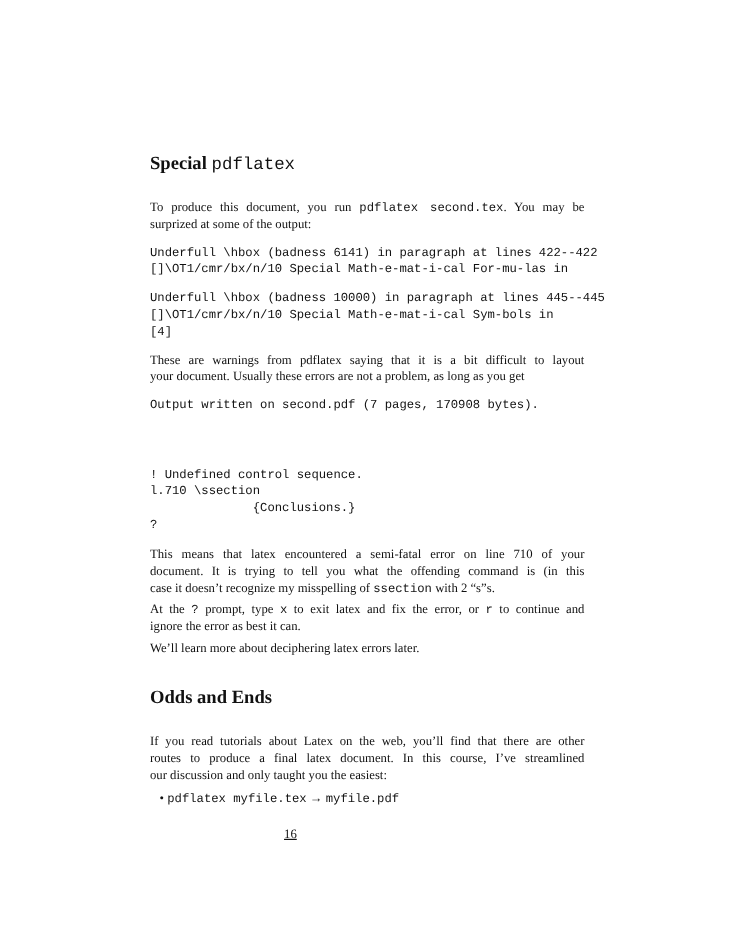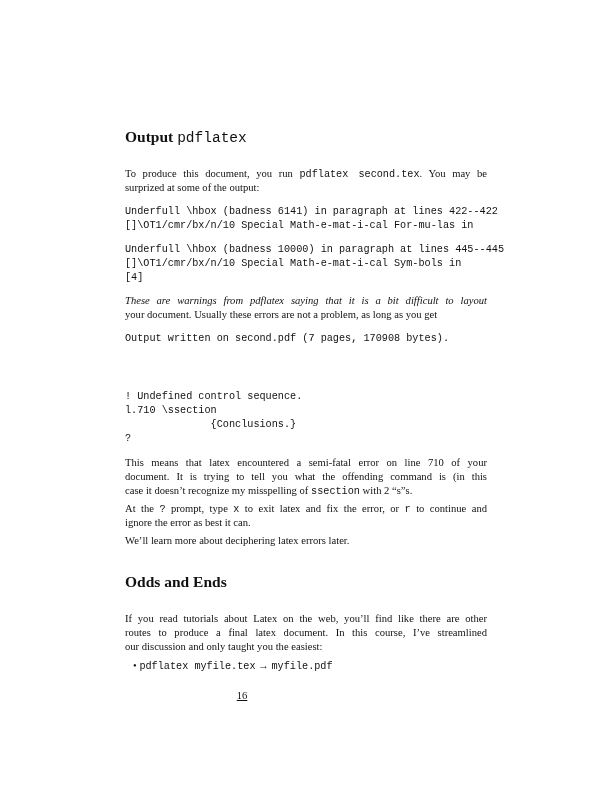--- a/index.html
+++ b/index.html
@@ -12,33 +12,33 @@
   h2 { margin: 0; position: absolute; left: 125px; font-family: "Liberation Serif", "DejaVu Serif", serif; font-weight: bold; font-size: 15.5px; }
   h2 .tt-h { font-family: "Liberation Mono", "DejaVu Sans Mono", monospace; font-weight: normal; font-size: 14.5px; }
   .mono-inline { font-family: "Liberation Mono", "DejaVu Sans Mono", monospace; font-size: 10.2px; margin-top: 28px; }
   .pagenum { position: absolute; left: 0; width: 484px; text-align: center; text-decoration: underline; }
 </style>
 </head>
 <body>
 
 <div class="page">
 
-  <h2 style="top:128px;"><span>Output</span> <span class="tt-h">pdflatex</span></h2>
+  <h2 style="top:128px;"><span>Special</span> <span class="tt-h">pdflatex</span></h2>
 
   <div class="line rm just" style="top:167px;"><span>To produce this document, you run </span><span class="mono-inline">pdflatex second.tex</span><span>.  You may be</span></div>
   <div class="line rm" style="top:181px;">surprized at some of the output:</div>
 
   <div class="line tt" style="top:205px;">Underfull \hbox (badness 6141) in paragraph at lines 422--422</div>
   <div class="line tt" style="top:219px;">[]\OT1/cmr/bx/n/10 Special Math-e-mat-i-cal For-mu-las in</div>
 
   <div class="line tt" style="top:243px;">Underfull \hbox (badness 10000) in paragraph at lines 445--445</div>
   <div class="line tt" style="top:257px;">[]\OT1/cmr/bx/n/10 Special Math-e-mat-i-cal Sym-bols in</div>
   <div class="line tt" style="top:271px;">[4]</div>
 
-  <div class="line rm just" style="top:294px;font-style:italic;">These are warnings from pdflatex saying that it is a bit difficult to layout</div>
+  <div class="line rm just" style="top:294px;">These are warnings from pdflatex saying that it is a bit difficult to layout</div>
   <div class="line rm" style="top:308px;">your document. Usually these errors are not a problem, as long as you get</div>
 
   <div class="line tt" style="top:332px;">Output written on second.pdf (7 pages, 170908 bytes).</div>
 
 
   <div class="line tt" style="top:390px;">! Undefined control sequence.</div>
   <div class="line tt" style="top:404px;">l.710 \ssection</div>
   <div class="line tt" style="top:418px;">              {Conclusions.}</div>
   <div class="line tt" style="top:432px;">?</div>
 
@@ -46,20 +46,20 @@
   <div class="line rm just" style="top:470px;">document. It is trying to tell you what the offending command is (in this</div>
   <div class="line rm" style="top:484px;"><span>case it doesn’t recognize my misspelling of </span><span class="mono-inline">ssection</span><span> with 2 “s”s.</span></div>
 
   <div class="line rm just" style="top:502px;"><span>At the </span><span class="mono-inline">?</span><span> prompt, type </span><span class="mono-inline">x</span><span> to exit latex and fix the error, or </span><span class="mono-inline">r</span><span> to continue and</span></div>
   <div class="line rm" style="top:516px;">ignore the error as best it can.</div>
 
   <div class="line rm" style="top:534px;">We’ll learn more about deciphering latex errors later.</div>
 
   <h2 style="top:573px;">Odds and Ends</h2>
 
-  <div class="line rm just" style="top:612px;">If you read tutorials about Latex on the web, you’ll find like there are other</div>
+  <div class="line rm just" style="top:612px;">If you read tutorials about Latex on the web, you’ll find that there are other</div>
   <div class="line rm just" style="top:626px;">routes to produce a final latex document.  In this course, I’ve streamlined</div>
   <div class="line rm" style="top:640px;">our discussion and only taught you the easiest:</div>
 
   <div class="line rm" style="top:659px; left:133px;"><span>•</span>&nbsp;<span class="mono-inline">pdflatex myfile.tex</span> <span>→</span> <span class="mono-inline">myfile.pdf</span></div>
 
   <div class="pagenum rm" style="top:690px;">16</div>
 </div>
 
 </body></html>

